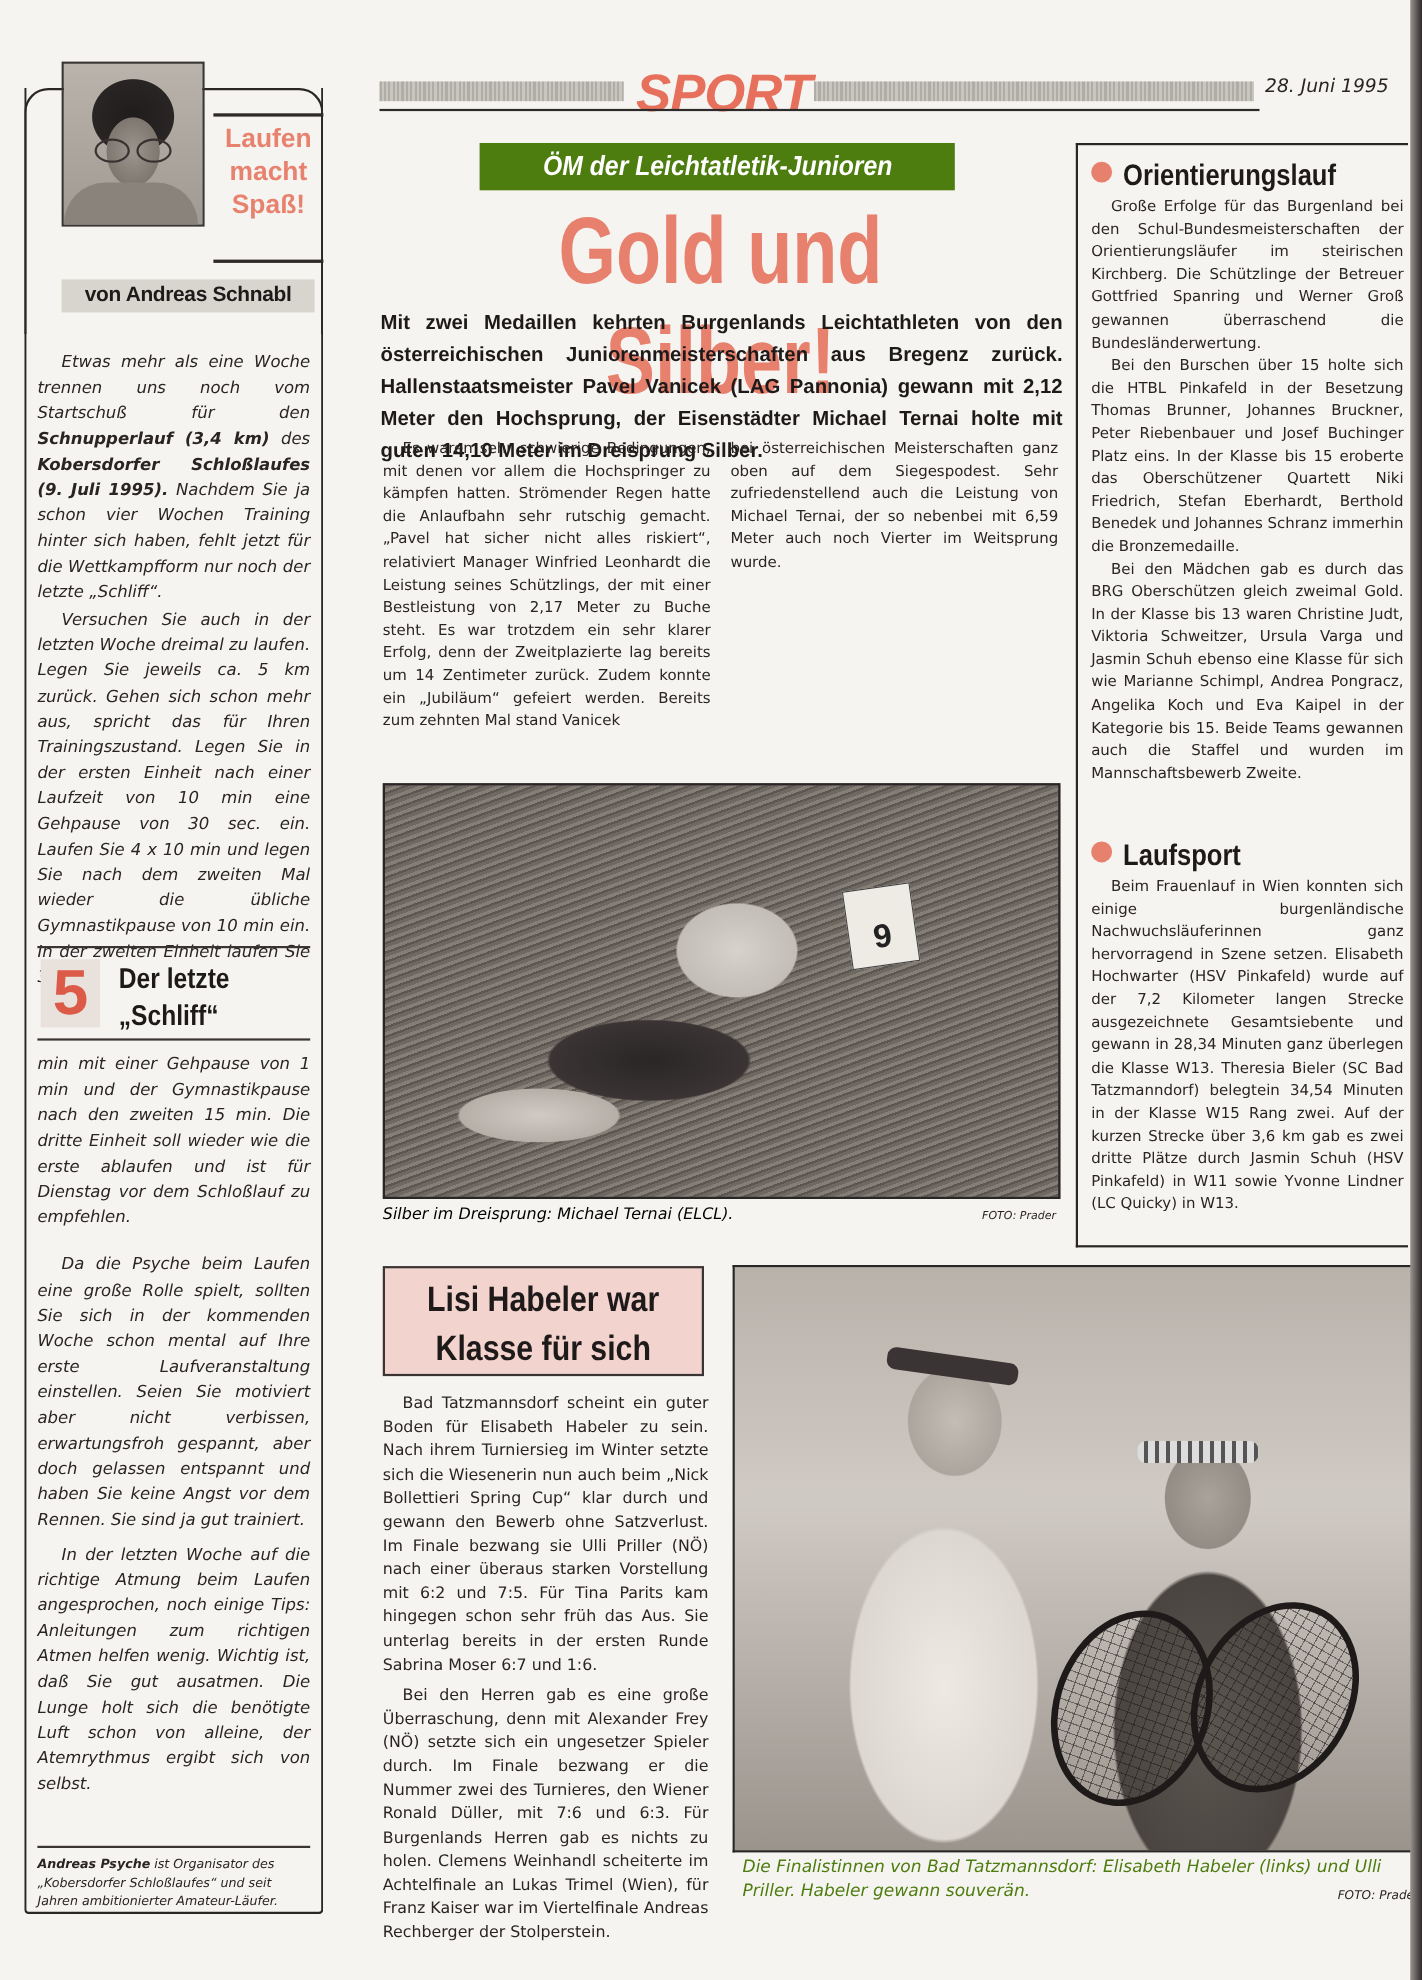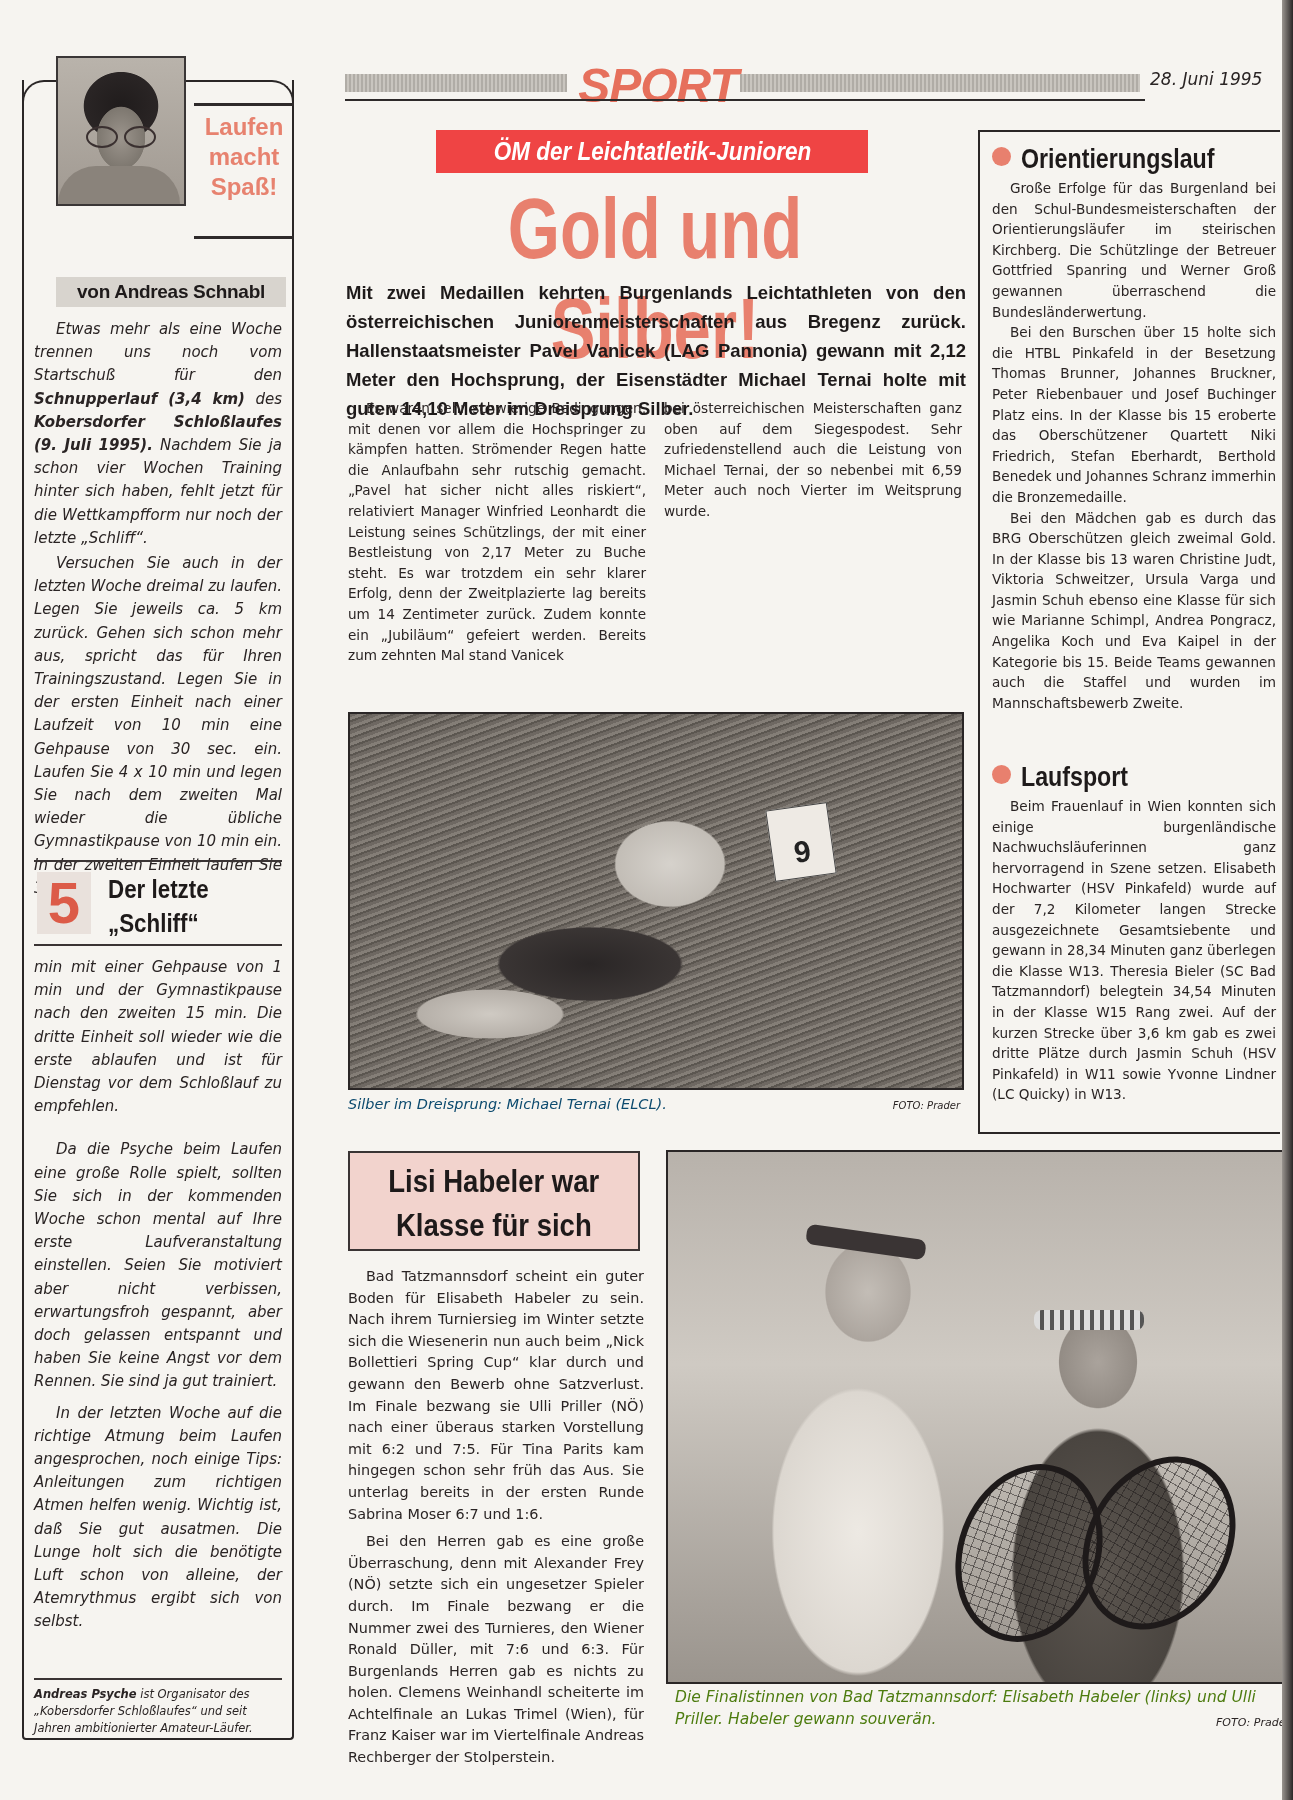--- a/index.html
+++ b/index.html
@@ -14,21 +14,21 @@
     radial-gradient(ellipse 46px 42px at 63px 48px,#201c1c 0%,#2a2525 80%,transparent 82%),
     linear-gradient(#b9b3ab,#a19a92);}
   #portrait .glasses{position:absolute;left:28px;top:68px;width:70px;height:18px;}
   #portrait .glasses:before,#portrait .glasses:after{content:"";position:absolute;top:0;width:28px;height:18px;border:2px solid #3a3030;border-radius:50%;}
   #portrait .glasses:before{left:0}#portrait .glasses:after{right:0}
   #portrait .shirt{position:absolute;left:0;bottom:0;width:122px;height:38px;background:#8a837b;border-radius:40px 40px 0 0;}
   .rule-dark{height:3px;background:#2e2a2a;}
   #lms-top{left:194px;top:103px;width:100px;}
   #lms-bot{left:194px;top:236px;width:100px;}
   #laufen-title{left:196px;top:112px;width:96px;text-align:center;color:#e7826f;font-family:"Liberation Sans",sans-serif;font-weight:bold;font-size:24px;line-height:30px;}
-  #byline{left:56px;top:254px;width:230px;height:30px;background:#d8d4ce;text-align:center;font-family:"Liberation Sans",sans-serif;font-weight:bold;font-size:19px;line-height:30px;letter-spacing:-0.3px;margin-top:23px;}
+  #byline{left:56px;top:254px;width:230px;height:30px;background:#d8d4ce;text-align:center;font-family:"Liberation Sans",sans-serif;font-weight:bold;font-size:19px;line-height:30px;letter-spacing:-0.3px;}
   .col-text{font-family:"DejaVu Sans",sans-serif;font-style:italic;font-size:15px;line-height:23.2px;text-align:justify;color:#2a2424;}
   .col-text p{margin:0;text-indent:22px;}
   .col-text p + p{margin-top:2px;}
   .col-text b{font-weight:bold;}
   #left-text-1{left:34px;top:318px;width:248px;}
   #left-rule-1{left:34px;top:860px;width:248px;height:2px;background:#3a3434;}
   #tip-number{left:37px;top:872px;width:54px;height:62px;background:#e9e1dc;color:#dc5b48;font-family:"Liberation Sans",sans-serif;font-weight:bold;font-size:58px;line-height:62px;text-align:center;}
   #tip-title{left:108px;top:872px;width:180px;font-family:"Liberation Sans",sans-serif;font-weight:bold;font-size:26px;line-height:34px;transform:scaleX(0.86);transform-origin:left;}
   #left-rule-2{left:34px;top:944px;width:248px;height:2px;background:#3a3434;}
   #left-text-2{left:34px;top:956px;width:248px;}
@@ -36,39 +36,39 @@
   #author-note{left:34px;top:1686px;width:252px;font-style:italic;font-size:11.5px;line-height:17px;color:#2a2424;}
   #author-note b{font-weight:bold;}
   
   .hatch{height:18px;background:repeating-linear-gradient(90deg,#b0aca6 0 2px,#c9c5bf 2px 4px);}
   #mast-left{left:345px;top:74px;width:222px;}
   #mast-right{left:740px;top:74px;width:400px;}
   #mast-line{left:345px;top:99px;width:800px;height:2px;background:#2e2a2a;}
   #sport-label{left:578px;top:60px;width:160px;text-align:center;color:#e6705c;font-family:"Liberation Sans",sans-serif;font-weight:bold;font-style:italic;font-size:48px;line-height:52px;letter-spacing:-1px;}
   #date-label{left:1150px;top:69px;width:140px;font-style:italic;font-size:17px;color:#2a2424;white-space:nowrap;}
   
-  #kicker{left:436px;top:130px;width:432px;height:43px;background:#ef4444;color:#fff;text-align:center;font-family:"Liberation Sans",sans-serif;font-weight:bold;font-style:italic;font-size:25px;line-height:43px;}
+  #kicker{left:436px;top:130px;width:432px;height:43px;background:#4d7c0f;color:#fff;text-align:center;font-family:"Liberation Sans",sans-serif;font-weight:bold;font-style:italic;font-size:25px;line-height:43px;}
   #kicker span{display:inline-block;transform:scaleX(0.9);}
   #main-headline{left:345px;top:178px;width:620px;text-align:center;color:#e8806e;font-family:"Liberation Sans",sans-serif;font-weight:bold;font-size:86px;line-height:100px;}
   #main-headline span{display:inline-block;transform:scaleX(0.78);transform-origin:center;}
   #lead{left:346px;top:278px;width:620px;font-family:"Liberation Sans",sans-serif;font-weight:bold;font-size:18.5px;line-height:29px;text-align:justify;color:#1e1a1a;}
   .body-text{font-family:"DejaVu Sans",sans-serif;font-size:13.6px;line-height:20.6px;text-align:justify;color:#2a2424;}
   .body-text p{margin:0;text-indent:18px;}
   #main-col-1{left:348px;top:398px;width:298px;}
   #main-col-2{left:664px;top:398px;width:298px;}
   
   #photo-jump{left:348px;top:712px;width:612px;height:374px;border:2px solid #2a2626;overflow:hidden;
     background:
       radial-gradient(ellipse 90px 70px at 320px 150px,#d6d2cc 0%,#c2bdb6 60%,transparent 62%),
       radial-gradient(ellipse 150px 60px at 240px 250px,#2a2626 0%,#3a3534 60%,transparent 62%),
       radial-gradient(ellipse 120px 40px at 140px 300px,#cfcac3 0%,#b5afa8 60%,transparent 62%),
       repeating-linear-gradient(160deg,#6e6862 0 3px,#847e77 3px 6px,#5b5650 6px 8px),
       #7a746e;}
   #photo-jump .bib{position:absolute;left:420px;top:92px;width:60px;height:70px;background:#eeeae4;border:1px solid #444;transform:rotate(-8deg);font-family:"Liberation Sans",sans-serif;font-weight:bold;font-size:30px;color:#222;text-align:center;line-height:90px;}
-  #caption-jump{left:348px;top:1096px;width:520px;font-style:italic;font-size:14.5px;color:#0c4a6e;}
+  #caption-jump{left:348px;top:1096px;width:520px;font-style:italic;font-size:14.5px;color:#000000;}
   #credit-jump{left:880px;top:1100px;width:80px;text-align:right;font-style:italic;font-size:10px;color:#2a2424;}
   
   #right-box{left:978px;top:130px;width:300px;height:1000px;border:2px solid #2a2626;border-right:none;}
   .right-head{font-family:"Liberation Sans",sans-serif;font-weight:bold;font-size:27px;line-height:34px;color:#1e1a1a;white-space:nowrap;}
   .right-head .dot{display:inline-block;width:19px;height:19px;border-radius:50%;background:#e8806e;margin-right:10px;vertical-align:2px;}
   .right-head .ttl{display:inline-block;transform:scaleX(0.86);transform-origin:left;}
   #orient-head{left:992px;top:142px;}
   #orient-text{left:992px;top:178px;width:284px;}
   #lauf-head{left:992px;top:760px;}
   #lauf-text{left:992px;top:796px;width:284px;}

